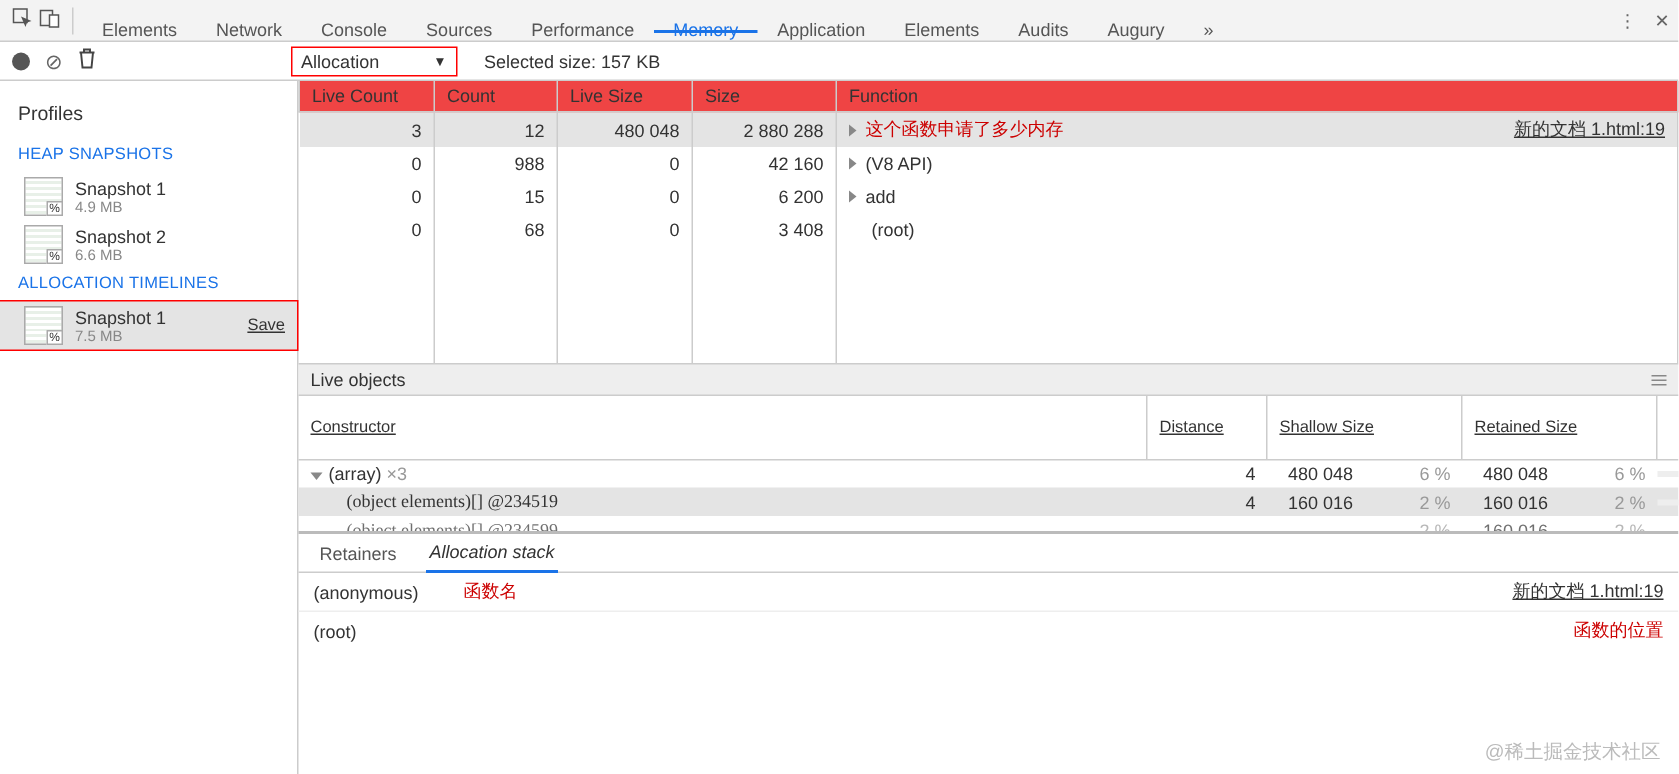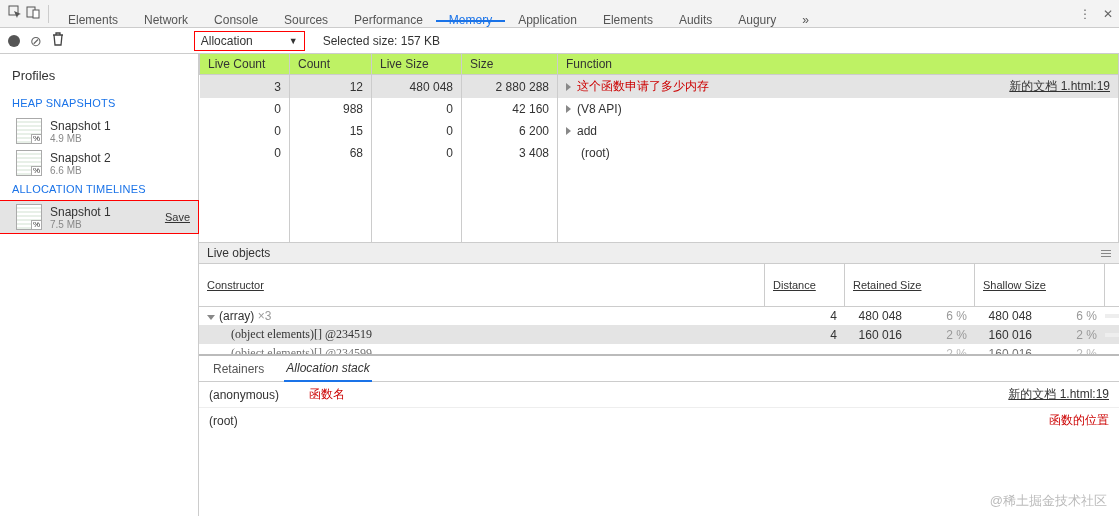--- a/index.html
+++ b/index.html
@@ -107,21 +107,21 @@
   
   table.func {
     border-collapse:collapse;
     width:100%;
     font-size:12px;
   }
   table.func th {
     text-align:left; font-weight:normal;
     border:1px solid #ccc; border-top:none;
     padding:3px 8px;
-    background:#bef264;
+    background:#ef4444;
     color:#333;
   }
   table.func td {
     border-right:1px solid #ccc;
     padding:3px 8px;
     height:22px;
   }
   table.func td.num { text-align:right; }
   table.func tr.sel td { background:#e4e4e4; }
   .fn-cell { display:flex; align-items:center; gap:6px; }
@@ -356,22 +356,22 @@
       <span>Live objects</span>
       <span class="hamb">
           <span></span>
           <span></span>
           <span></span>
         </span>
     </div>
     <div class="cols">
       <div>Constructor</div>
       <div>Distance</div>
+      <div>Shallow Size</div>
       <div>Retained Size</div>
-      <div>Shallow Size</div>
       <div></div>
     </div>
     <div class="row">
       <div><span class="tri-d"></span><span>(array)</span> <span class="dim">×3</span></div>
       <div class="r">4</div>
       <div class="r">480 048</div>
       <div class="r dim">6 %</div>
       <div class="r">480 048</div>
       <div class="r dim">6 %</div>
       <div style="background:#eee"></div>

